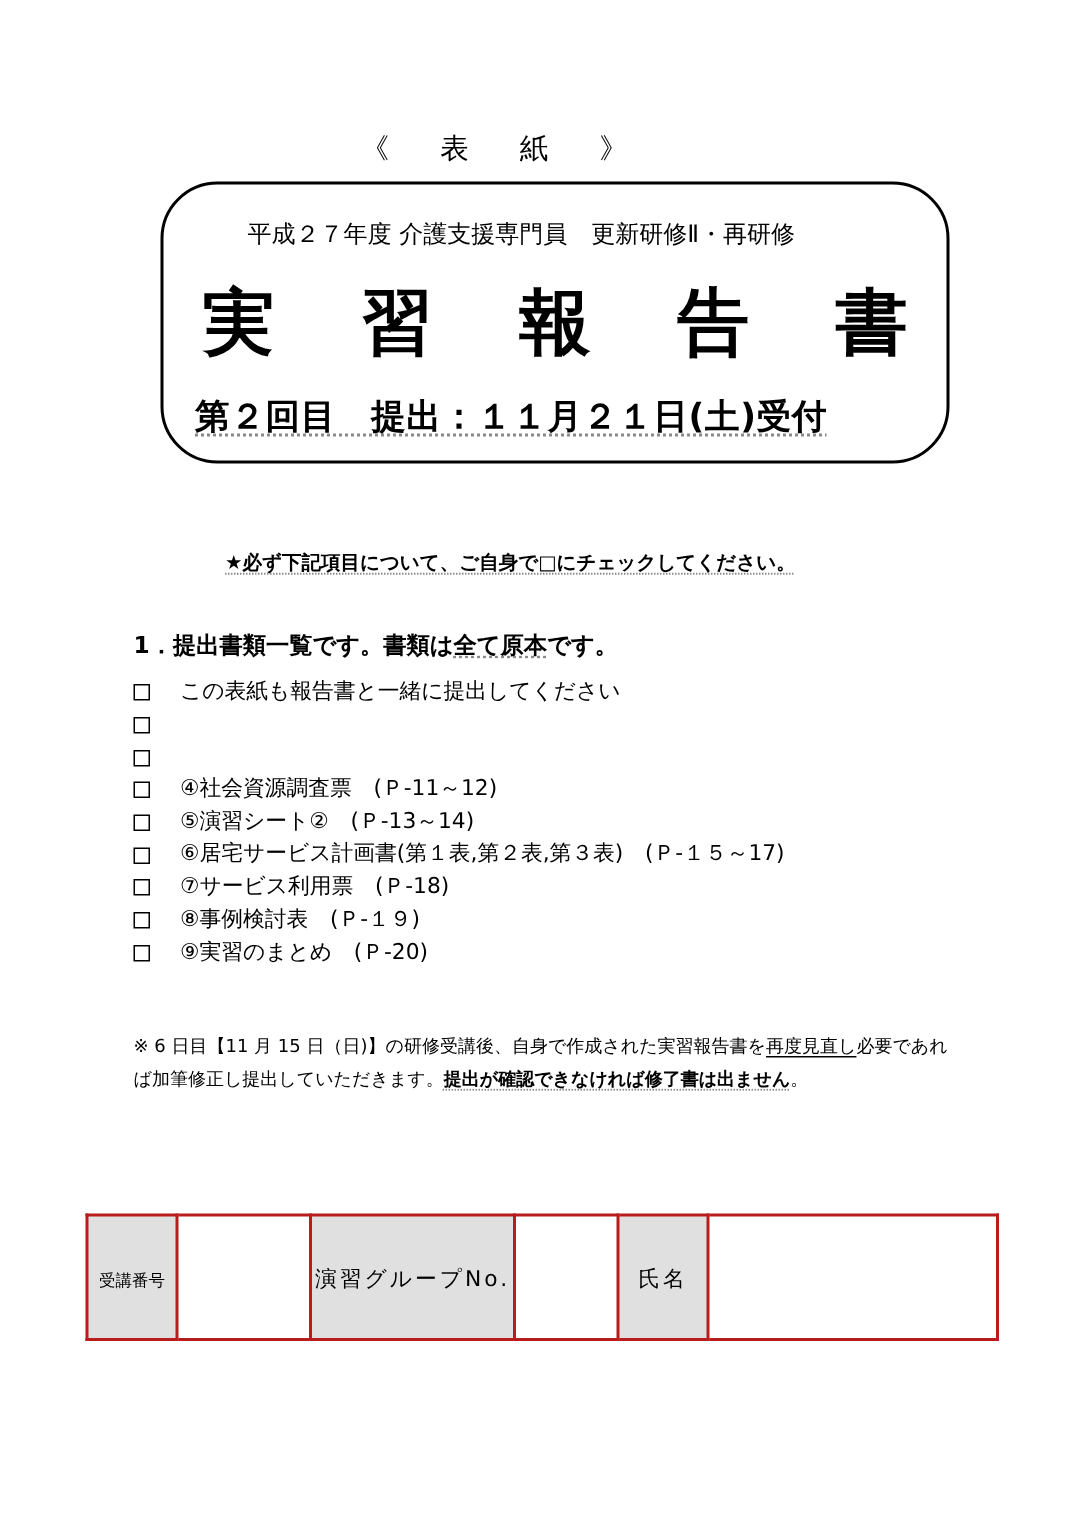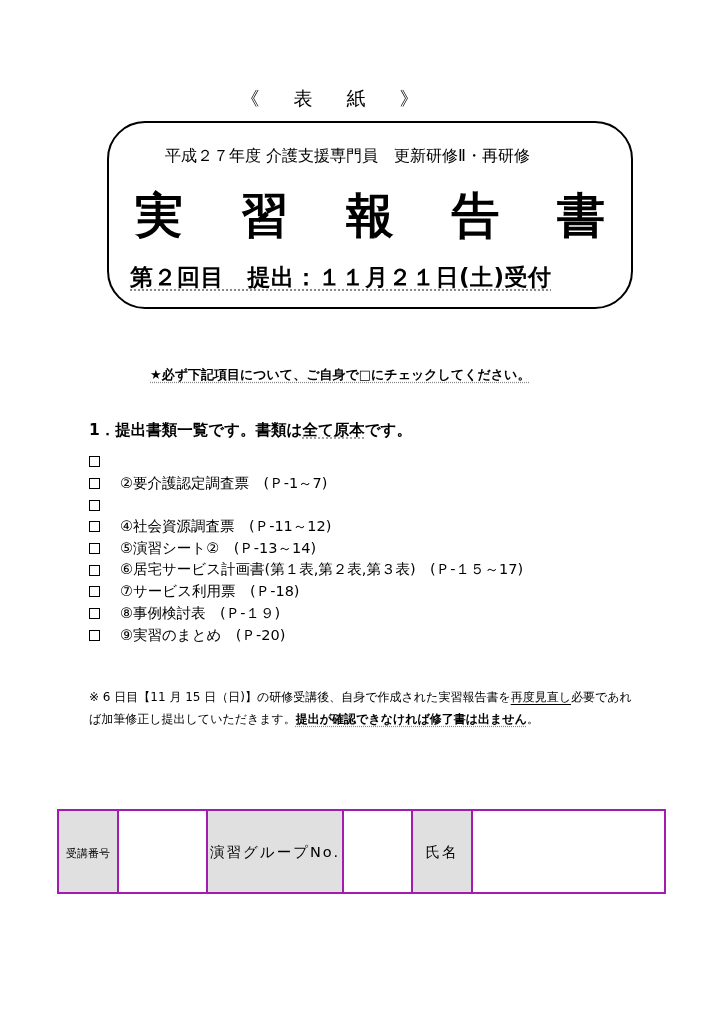--- a/index.html
+++ b/index.html
@@ -58,21 +58,21 @@
   .note .u { text-decoration: underline; text-underline-offset: 3px; }
   .note .bu {
     font-weight: bold; text-decoration: underline; text-decoration-style: dotted;
     text-decoration-color: #8a8a8a; text-underline-offset: 3px;
   }
   .id-table {
     left: 57px; top: 809px; width: 607px; height: 85px;
     border-collapse: collapse; table-layout: fixed;
   }
   .id-table td {
-    border: 2px solid #a21caf; text-align: center; vertical-align: middle; padding: 0;
+    border: 2px solid #b91c1c; text-align: center; vertical-align: middle; padding: 0;
     white-space: nowrap;
   }
   .id-table td.lbl { background: #e0e0e0; }
   .lbl-small { font-size: 11px; }
   .lbl-mid { font-size: 14.5px; letter-spacing: 2px; }
   .lbl-name { font-size: 14.5px; letter-spacing: 2px; }
   .id-table td.field { background: #ffffff; cursor: text; }
 </style>
 </head>
 <body>
@@ -95,24 +95,24 @@
 
 <div class="abs instruction">★必ず下記項目について、ご自身で□にチェックしてください。</div>
 
 <div class="abs section-title">
   <span>1．提出書類一覧です。書類は</span><span class="u">全て原本</span><span>です。</span>
 </div>
 
 <ul class="abs checklist">
   <li>
       <span class="checkbox"></span>
+      <span>この表紙も報告書と一緒に提出してください</span>
     </li>
   <li>
       <span class="checkbox"></span>
-      <span>②要介護認定調査票　(Ｐ-1～7)</span>
     </li>
   <li>
       <span class="checkbox"></span>
     </li>
   <li>
       <span class="checkbox"></span>
       <span>④社会資源調査票　(Ｐ-11～12)</span>
     </li>
   <li>
       <span class="checkbox"></span>

